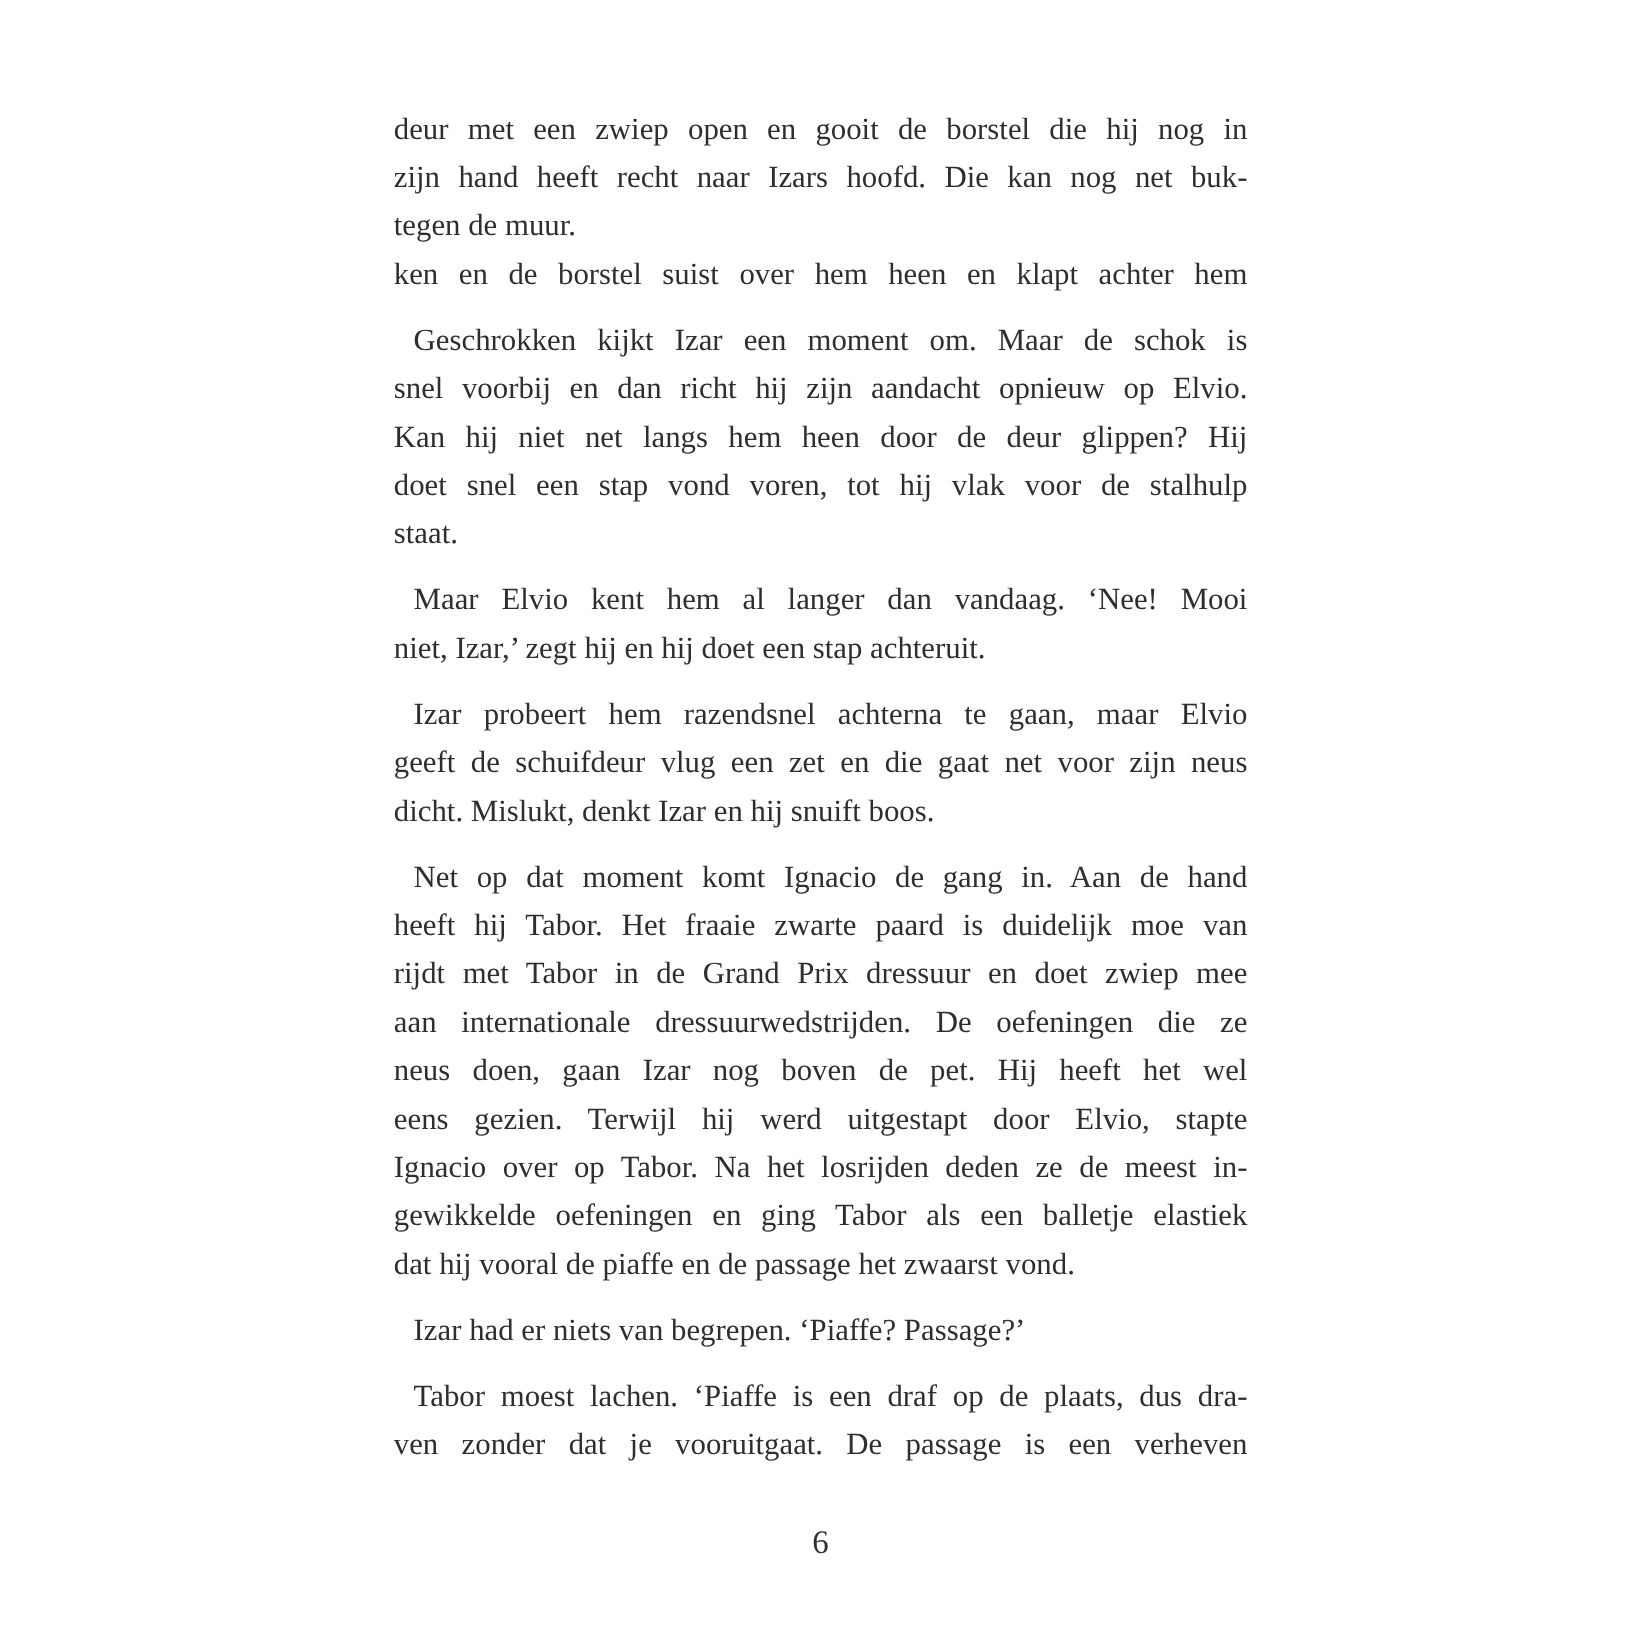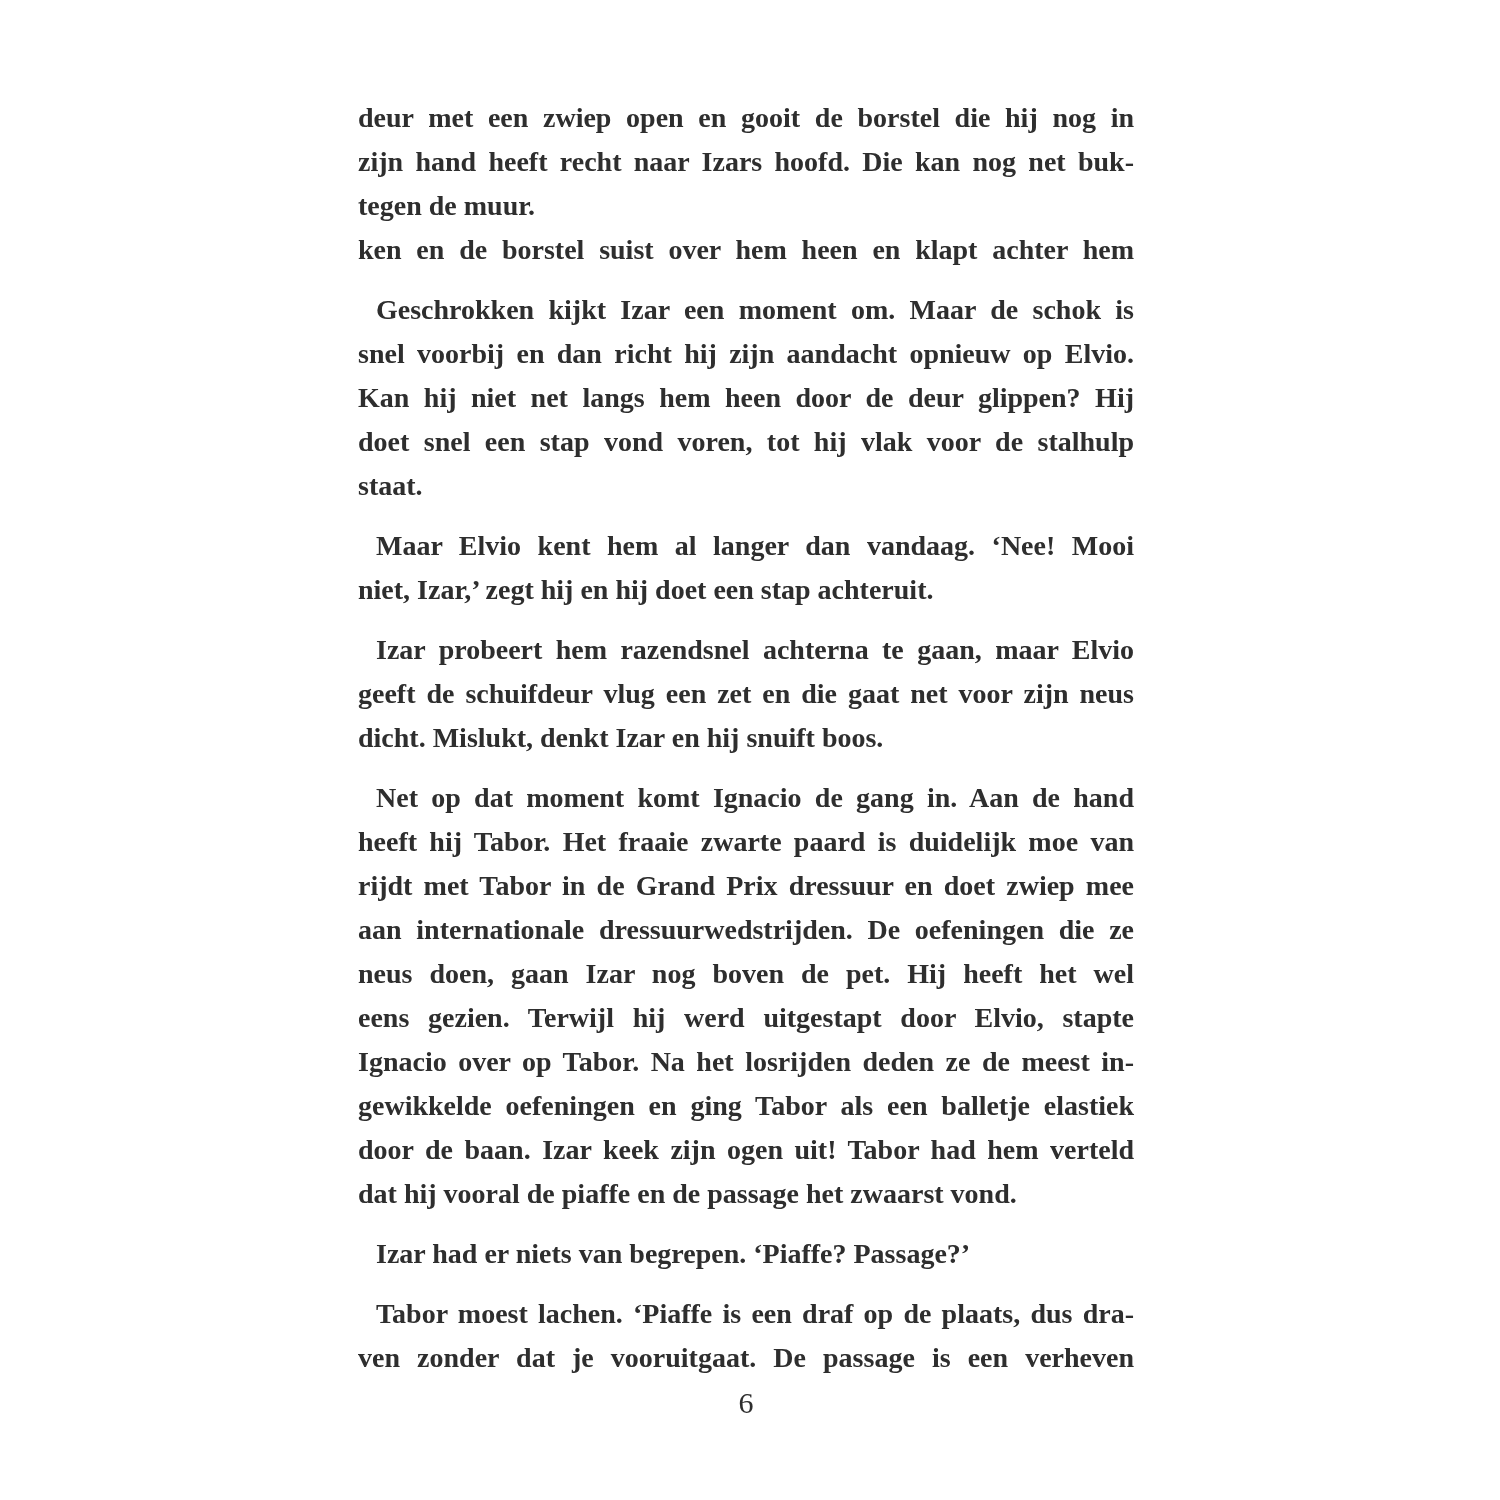--- a/index.html
+++ b/index.html
@@ -16,21 +16,20 @@
     font-family: "Liberation Serif", "DejaVu Serif", serif;
     color: #2e2e2e;
   }
   .text-block {
     position: absolute;
     left: 358px;
     top: 96px;
     width: 776px;
     font-size: 28px;
     line-height: 44px;
-    font-weight: bold;
   }
   .line {
     text-align: justify;
     text-align-last: justify;
     white-space: normal;
   }
   .line.last {
     text-align-last: left;
   }
   .line.indent {
@@ -68,20 +67,19 @@
       <div class="line">geeft de schuifdeur vlug een zet en die gaat net voor zijn neus</div>
       <div class="line last">dicht. Mislukt, denkt Izar en hij snuift boos.</div>
       <div class="line indent">Net op dat moment komt Ignacio de gang in. Aan de hand</div>
       <div class="line">heeft hij Tabor. Het fraaie zwarte paard is duidelijk moe van</div>
       <div class="line">rijdt met Tabor in de Grand Prix dressuur en doet zwiep mee</div>
       <div class="line">aan internationale dressuurwedstrijden. De oefeningen die ze</div>
       <div class="line">neus doen, gaan Izar nog boven de pet. Hij heeft het wel</div>
       <div class="line">eens gezien. Terwijl hij werd uitgestapt door Elvio, stapte</div>
       <div class="line">Ignacio over op Tabor. Na het losrijden deden ze de meest in-</div>
       <div class="line">gewikkelde oefeningen en ging Tabor als een balletje elastiek</div>
-      <div class="line">door de baan. Izar keek zijn ogen uit! Tabor had hem verteld</div>
       <div class="line last">dat hij vooral de piaffe en de passage het zwaarst vond.</div>
       <div class="line last indent">Izar had er niets van begrepen. ‘Piaffe? Passage?’</div>
       <div class="line indent">Tabor moest lachen. ‘Piaffe is een draf op de plaats, dus dra-</div>
       <div class="line">ven zonder dat je vooruitgaat. De passage is een verheven</div>
     </div>
   <div class="page-number">6</div>
 </div>
 
 </body></html>

